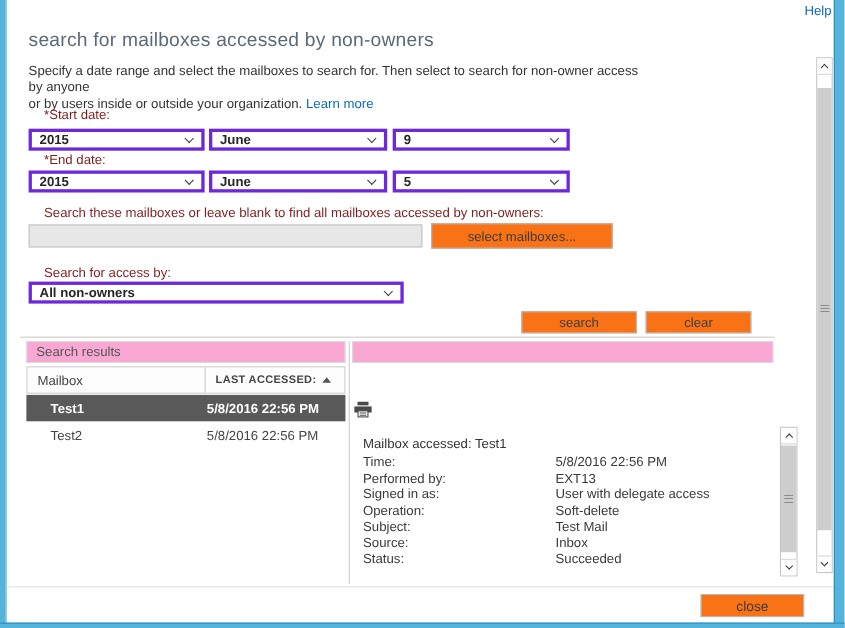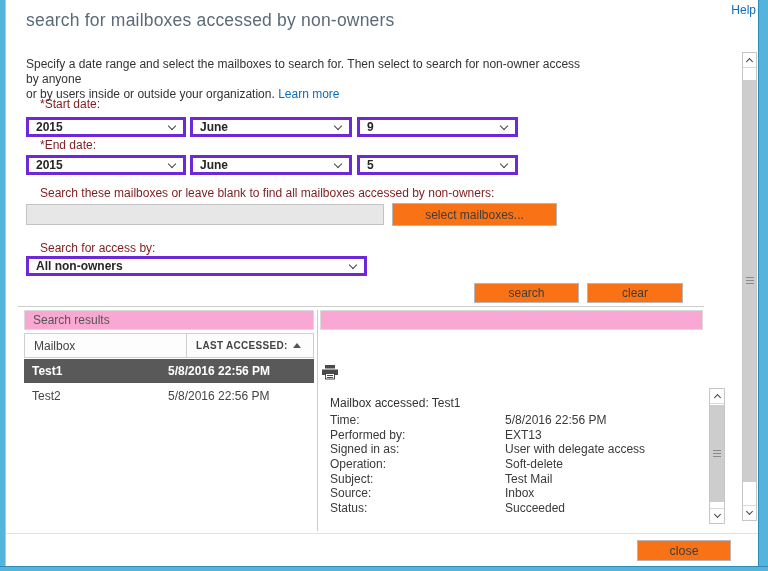--- a/index.html
+++ b/index.html
@@ -7,21 +7,21 @@
   .canvas{
     position:relative;width:768px;height:571px;overflow:hidden;background:#ffffff;
     font-family:"Liberation Sans","DejaVu Sans",sans-serif;font-size:12px;color:#444;
   }
   
   .frame-left{position:absolute;left:0;top:0;width:6px;height:571px;background:#54b4dc;border-right:1px solid #9ecfe4;}
   .frame-right{position:absolute;left:758px;top:0;width:10px;height:571px;background:#54b4dc;border-left:1px solid #2f8cba;}
   .frame-bottom{position:absolute;left:0;top:566px;width:768px;height:5px;background:#54b4dc;border-top:1px solid #2f8cba;}
 
   .help{position:absolute;top:3px;right:12px;color:#0a6cbd;text-decoration:none;font-size:12px;cursor:pointer;}
-  .title{position:absolute;left:26px;top:10px;margin:0;font-size:17.5px;font-weight:400;color:#5b6a79;letter-spacing:.2px;}
+  .title{position:absolute;left:26px;top:26px;margin:0;font-size:17.5px;font-weight:400;color:#5b6a79;letter-spacing:.2px;}
   .desc{position:absolute;left:26px;top:57px;width:560px;margin:0;line-height:15px;color:#333;}
   .link{color:#0a6cbd;text-decoration:none;cursor:pointer;}
 
   .field-label{position:absolute;left:40px;color:#7f1d1d;}
   .select{
     position:absolute;height:20px;background:#fff;border:3px solid #6d28d9;
     display:flex;align-items:center;padding:0 8px 0 7px;cursor:pointer;
   }
   .select .val{flex:1;font-weight:700;color:#262626;font-size:12px;white-space:nowrap;overflow:hidden;}
   .chev{width:6px;height:6px;border-right:1.4px solid #444;border-bottom:1.4px solid #444;display:inline-block;}
@@ -36,21 +36,21 @@
   }
 
   .hr{position:absolute;height:1px;background:#cccccc;}
 
   .tbl-cap{position:absolute;top:310px;height:20px;background:#f9a8d4;border:1px solid #dadada;
     display:flex;align-items:center;padding-left:8px;color:#555;}
   .th{position:absolute;top:333px;height:25px;background:#fdfdfd;border:1px solid #cfcfcf;
     display:flex;align-items:center;padding-left:9px;color:#444;cursor:pointer;}
   .th .sort{margin-left:auto;margin-right:12px;width:0;height:0;border-left:4px solid transparent;border-right:4px solid transparent;border-bottom:5px solid #555;}
   .row{position:absolute;left:24px;width:290px;display:flex;align-items:center;cursor:pointer;}
-  .row .c1{padding-left:8px;width:144px;}
+  .row .c1{padding-left:22px;width:164px;}
   .row .c2{padding-left:0;width:120px;}
   .row.sel{top:359px;height:24px;background:#595959;color:#fff;font-weight:700;}
   .row.plain{top:385px;height:22px;color:#444;}
 
   .vline{position:absolute;width:1px;background:#cccccc;}
 
   .detail-title{position:absolute;left:330px;top:396px;font-weight:400;color:#333;}
   .detail-rows{position:absolute;left:330px;top:413px;width:370px;}
   .drow{display:flex;height:14.6px;align-items:center;color:#3a3a3a;}
   .drow .dl{width:175px;}

